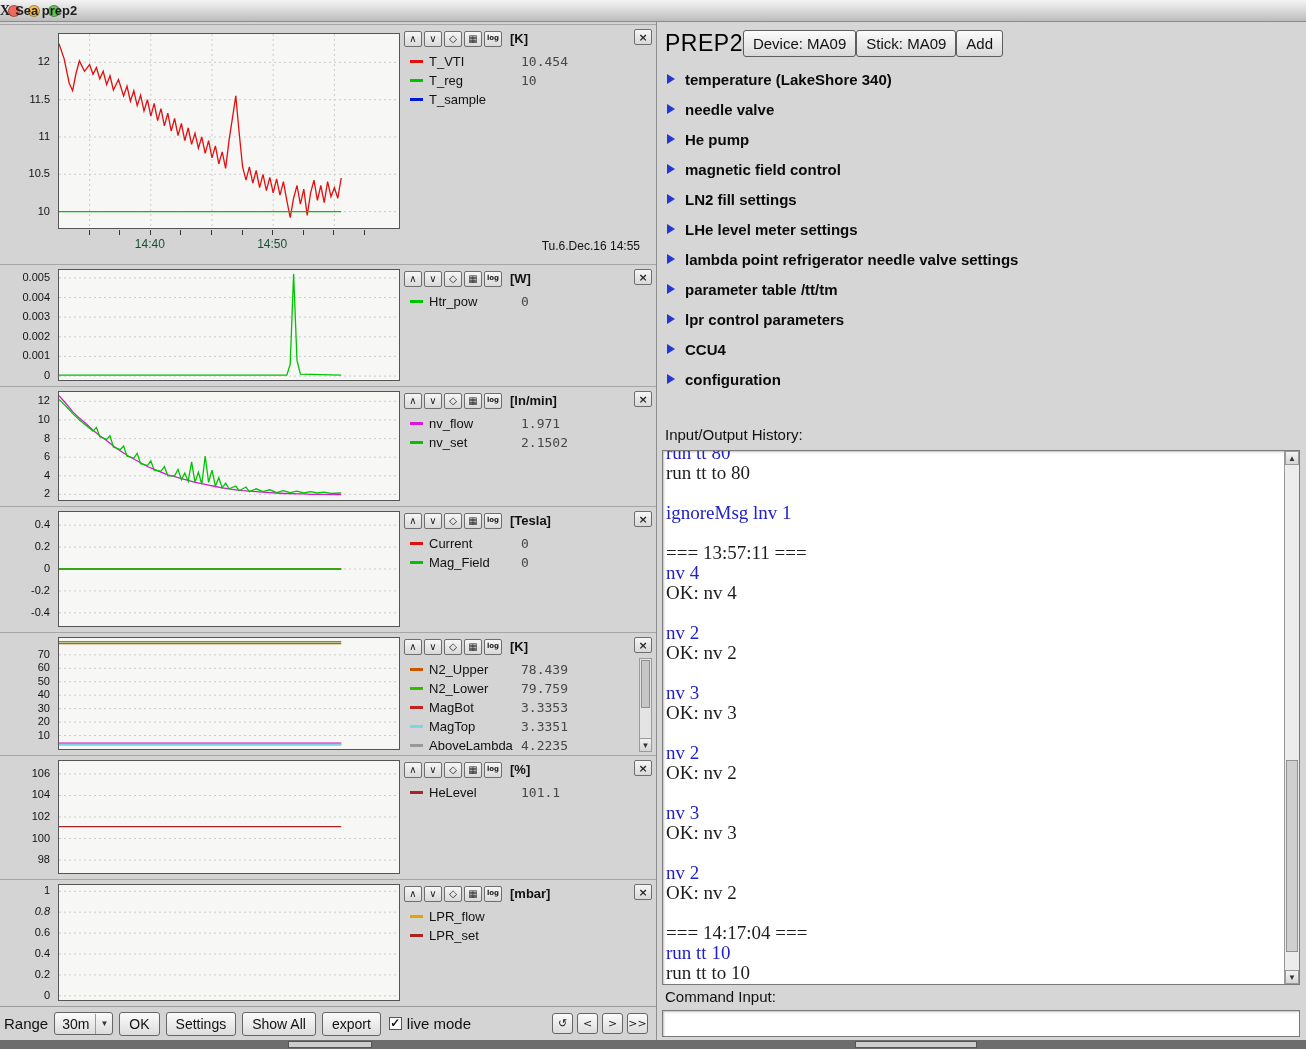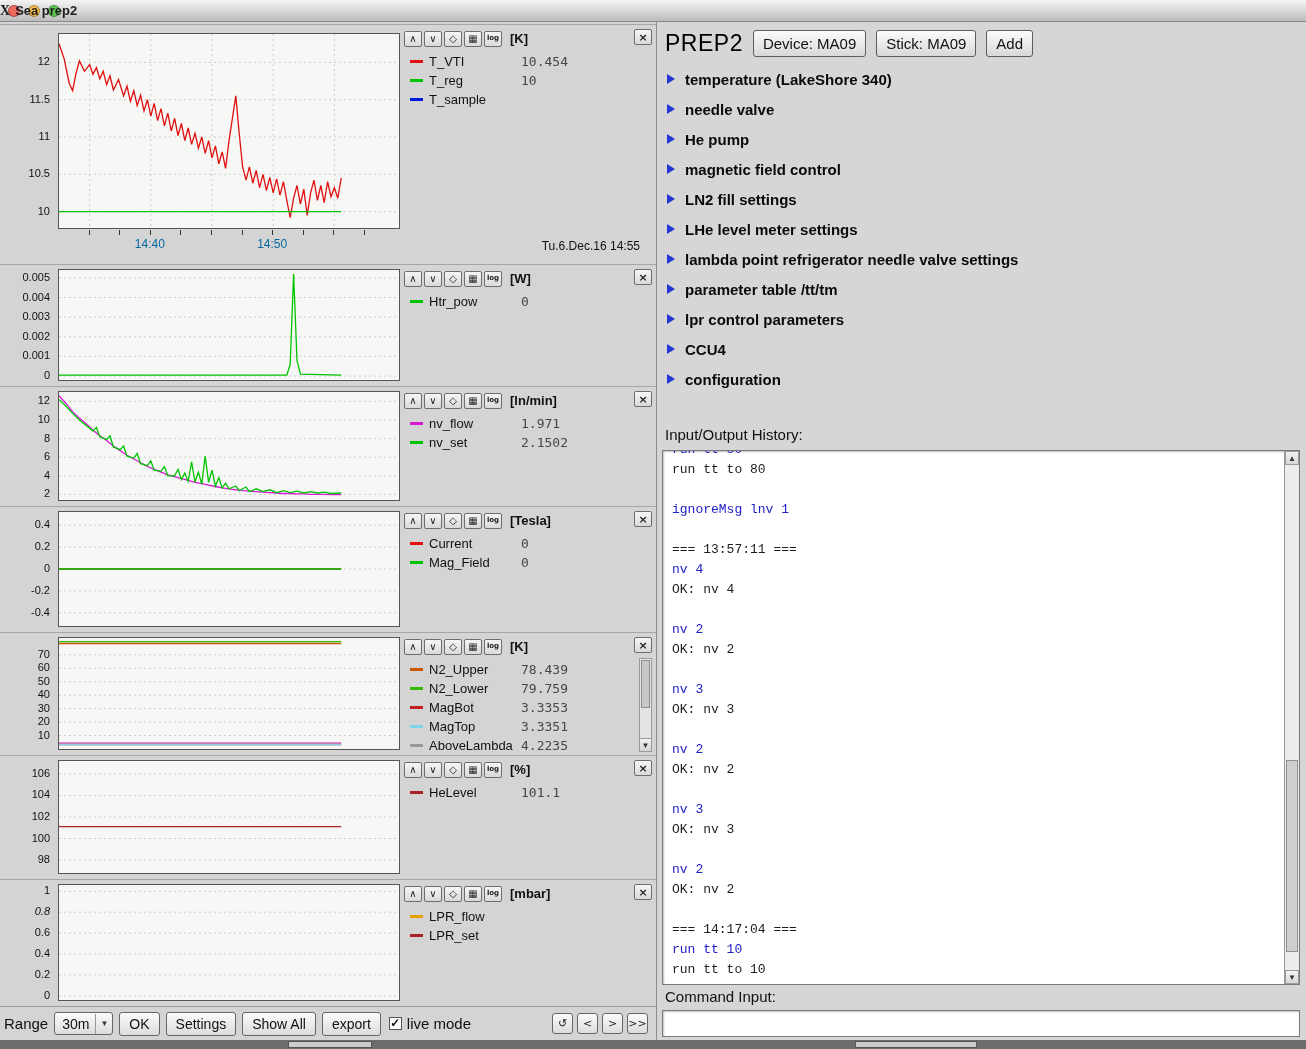--- a/index.html
+++ b/index.html
@@ -36,52 +36,52 @@
   .lrow{display:flex;align-items:center;height:19px;font-size:13px}
   .dash{width:13px;height:3px;margin:0 6px;flex:none}
   .lname{width:92px;white-space:nowrap}
   .lval{font-family:"DejaVu Sans Mono",monospace;font-size:13px;color:#474747;white-space:nowrap}
   .lscroll{position:absolute;right:0;top:23px;bottom:1px;width:13px;background:#e4e4e4;border:1px solid #9a9a9a}
   .lthumb{position:absolute;left:1px;right:1px;top:1px;height:52%;background:#c7c7c7;border:1px solid #8f8f8f}
   .larrow{position:absolute;left:0;right:0;bottom:0;height:13px;font-size:8px;text-align:center;line-height:13px;
     background:linear-gradient(#f2f2f2,#d4d4d4);border-top:1px solid #9a9a9a;color:#333}
   .xaxis{position:absolute;left:58px;width:342px;height:24px}
   .xtickm{position:absolute;top:0;width:1px;height:5px;background:#333}
-  .xlab{position:absolute;top:7px;width:44px;margin-left:-22px;text-align:center;font-size:12px;color:#0369a1}
+  .xlab{position:absolute;top:7px;width:44px;margin-left:-22px;text-align:center;font-size:12px;color:#14532d}
   .stamp{position:absolute;right:16px;font-size:12px;color:#111}
 
   
   .bottombar{position:absolute;left:0;top:984px;width:656px;height:34px;display:flex;align-items:center;
     border-top:1px solid #9a9a9a;padding-left:4px;gap:6px;background:#d4d4d4}
   .blabel{font-size:15px}
   .btn{height:24px;padding:0 9px;border:1px solid #666;border-radius:3px;font-size:14px;color:#111;
     background:linear-gradient(#fbfbfb,#dcdcdc);font-family:"Liberation Sans",sans-serif}
   .select{display:flex;align-items:center;height:23px;border:1px solid #666;border-radius:3px;
     background:linear-gradient(#fbfbfb,#dcdcdc);padding:0 4px 0 7px;font-size:14px;gap:6px}
   .selarrow{font-size:8px;color:#333;border-left:1px solid #999;padding-left:4px;line-height:20px}
   .cbwrap{display:flex;align-items:center;gap:5px;margin-left:2px}
   .cbx{width:13px;height:13px;background:#fff;border:1px solid #555;font-size:12px;line-height:11px;
     text-align:center;font-weight:bold;color:#111}
   .navs{margin-left:auto;margin-right:8px;display:flex;gap:4px}
   .nbtn{width:21px;height:21px;border:1px solid #666;border-radius:3px;font-size:11px;line-height:18px;
     text-align:center;background:linear-gradient(#fbfbfb,#dcdcdc);padding:0;color:#222;font-family:"DejaVu Sans",sans-serif}
 
   
-  .rp-header{position:absolute;left:8px;top:6px;right:6px;height:30px;display:flex;align-items:center;gap:10px}
+  .rp-header{position:absolute;left:8px;top:6px;right:6px;height:30px;display:flex;align-items:center;gap:0}
   .prep-title{font-size:23px;color:#000;letter-spacing:.5px}
   .hbtn{height:27px;padding:0 9px;border:1px solid #5d5d5d;border-radius:3px;font-size:15px;
     background:linear-gradient(#fcfcfc,#d8d8d8);color:#111}
   .tree{position:absolute;left:10px;top:42px;right:10px}
   .titem{display:flex;align-items:center;height:30px;gap:10px;cursor:default}
   .tri{width:0;height:0;border-left:8px solid var(--tree_triangle);border-top:5px solid transparent;border-bottom:5px solid transparent;flex:none}
   .tlabel{font-size:15px;font-weight:bold;color:#0a0a0a}
   .hist-label{position:absolute;left:8px;top:404px;font-size:15px}
   .hist-box{position:absolute;left:5px;top:428px;width:638px;height:535px;background:#fff;
     border:1px solid #7a7a7a;box-shadow:inset 1px 1px 2px rgba(0,0,0,.25);overflow:hidden}
-  .hist-text{position:absolute;top:-9px;left:9px;right:20px;font-family:Liberation Mono, monospace;font-size:13px}
+  .hist-text{position:absolute;top:-9px;left:3px;right:20px;font-family:Liberation Serif, serif;font-size:19px}
   .hline{height:20px;white-space:pre}
   .hline.cmd{color:var(--cmd_text)}
   .hline.out{color:#1d1d1d}
   .vscroll{position:absolute;right:0;top:0;bottom:0;width:15px;background:#ececec;border-left:1px solid #9a9a9a}
   .sarrow{position:absolute;left:0;right:0;height:14px;text-align:center;font-size:8px;line-height:14px;color:#333;
     background:linear-gradient(#f4f4f4,#d6d6d6);border:1px solid #9a9a9a}
   .sarrow.top{top:0}.sarrow.bot{bottom:0}
   .sthumb{position:absolute;left:1px;right:1px;top:58%;height:36%;background:#cfcfcf;border:1px solid #909090}
   .cmd-label{position:absolute;left:8px;top:966px;font-size:15px}
   .cmd-input{position:absolute;left:5px;top:988px;width:638px;height:27px;background:#fff;

